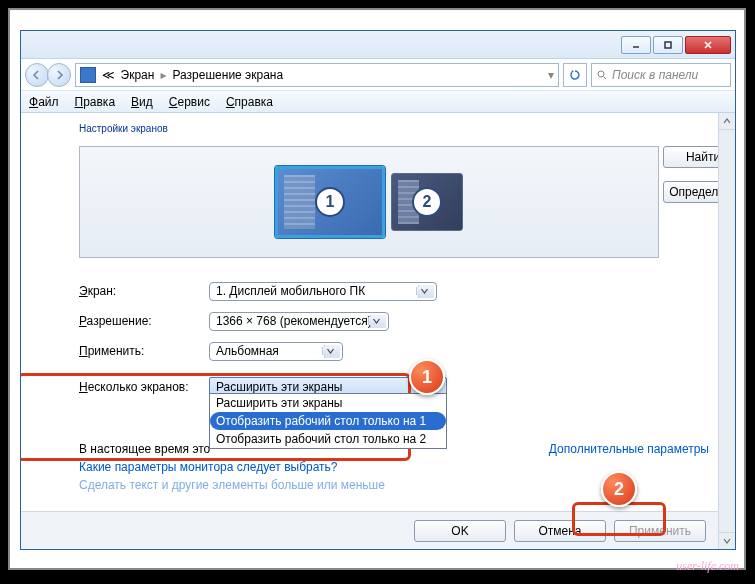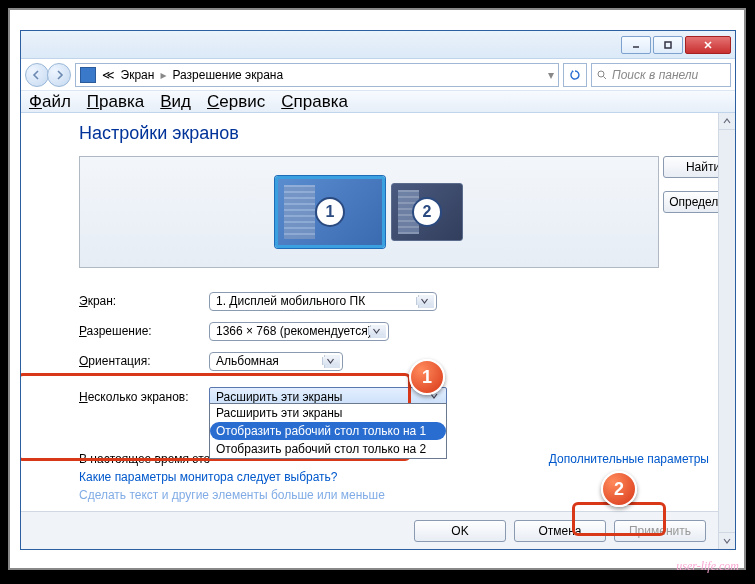--- a/index.html
+++ b/index.html
@@ -13,28 +13,28 @@
   .navrow { height:32px; background:#fff; display:flex; align-items:center; padding:3px 4px; gap:4px; border-bottom:1px solid #dce6f2; }
   .navbtns { display:flex; }
   .ncircle { width:24px; height:24px; border-radius:50%; background: radial-gradient(circle at 30% 30%, #eef5ff, #c5d9f0); border:1px solid #9ab7d8; display:flex; align-items:center; justify-content:center; }
   .ncircle + .ncircle { margin-left:-2px; }
   .address { flex:1; height:24px; border:1px solid #a0b8d6; display:flex; align-items:center; padding:0 4px; gap:6px; font-size:12px; }
   .address .icon { width:16px; height:16px; background:#3a78c9; border:1px solid #2a5a9a; }
   .address .sep { color:#888; }
   .refresh { width:24px; height:24px; border:1px solid #a0b8d6; display:flex; align-items:center; justify-content:center; }
   .search { width:140px; height:24px; border:1px solid #a0b8d6; display:flex; align-items:center; padding:0 4px; font-size:12px; color:#888; font-style:italic; }
   .search svg { width:12px; height:12px; margin-right:4px; }
-  .menubar { height:22px; background: linear-gradient(#f7fbff,#e6eef8); border-bottom:1px solid #c0d4eb; display:flex; align-items:center; padding:0 8px; gap:16px; font-size:17px; }
+  .menubar { height:22px; background: linear-gradient(#f7fbff,#e6eef8); border-bottom:1px solid #c0d4eb; display:flex; align-items:center; padding:0 8px; gap:16px; font-size:12px; }
   .menubar span { text-decoration: underline; text-decoration-color: transparent; }
   .menubar span::first-letter { text-decoration: underline; }
   .content { flex:1; position:relative; background:#fff; padding: 10px 0 0 58px; overflow:hidden; }
   .scroll { position:absolute; right:0; top:0; bottom:0; width:17px; background:#e9eef5; border-left:1px solid #cfd8e3; }
   .scroll .arrow { height:17px; display:flex; align-items:center; justify-content:center; border-bottom:1px solid #cfd8e3; }
   .scroll .arrow.bot { position:absolute; bottom:0; width:100%; border-top:1px solid #cfd8e3; border-bottom:none; }
-  h2 { color:#003399; font-weight:normal; font-size:18px; margin-bottom:12px; }
+  h2 { color:#003399; font-weight:normal; font-size:10px; margin-bottom:12px; }
   .preview { width:580px; height:112px; border:1px solid #b0b8c4; background: linear-gradient(#f3f6fa,#e6edf5); display:flex; align-items:center; justify-content:center; gap:6px; position:relative; }
   .sidebtns { position:absolute; right:-84px; top:0; width:80px; display:flex; flex-direction:column; gap:13px; }
   .btn { height:22px; border:1px solid #8a9ab0; background: linear-gradient(#fefefe,#e8edf4); font-size:12px; display:flex; align-items:center; justify-content:center; border-radius:3px; }
   .monitor { position:relative; border:1px solid #5a6b8c; border-radius:3px; display:flex; align-items:center; justify-content:center; }
   .monitor.m1 { width:110px; height:72px; background: linear-gradient(135deg,#5a8cd0,#3a6ab0); border:3px solid #3aa0e0; box-shadow: 0 0 0 1px #1e6bb8; }
   .monitor.m2 { width:72px; height:58px; background: linear-gradient(135deg,#4a5a80,#323e5c); }
   .mon-desk { position:absolute; left:6px; top:6px; bottom:6px; width:30%; background: repeating-linear-gradient(#b8c8e0 0 2px, transparent 2px 6px), #8aa0c4; opacity:0.6; }
   .mon-num { width:30px; height:30px; border-radius:50%; background:#fff; border:2px solid #2a4a80; display:flex; align-items:center; justify-content:center; font-weight:bold; color:#2a4a80; font-size:16px; z-index:2; position:relative; }
   .form { margin-top:18px; width:580px; font-size:12px; }
   .row { display:flex; align-items:center; height:30px; }
@@ -168,21 +168,21 @@
           <div class="select sel-res">
             <span>1366 × 768 (рекомендуется)</span>
             <div class="chev">
                 <svg class="chev" viewBox="0 0 8 8">
                   <path d="M1 2 L4 6 L7 2" fill="none" stroke="#445" stroke-width="1.2"></path>
                 </svg>
               </div>
           </div>
         </div>
         <div class="row">
-          <div class="label">Ориентация:</div>
+          <div class="label">Применить:</div>
           <div class="select sel-orient">
             <span>Альбомная</span>
             <div class="chev">
                 <svg class="chev" viewBox="0 0 8 8">
                   <path d="M1 2 L4 6 L7 2" fill="none" stroke="#445" stroke-width="1.2"></path>
                 </svg>
               </div>
           </div>
         </div>
 

